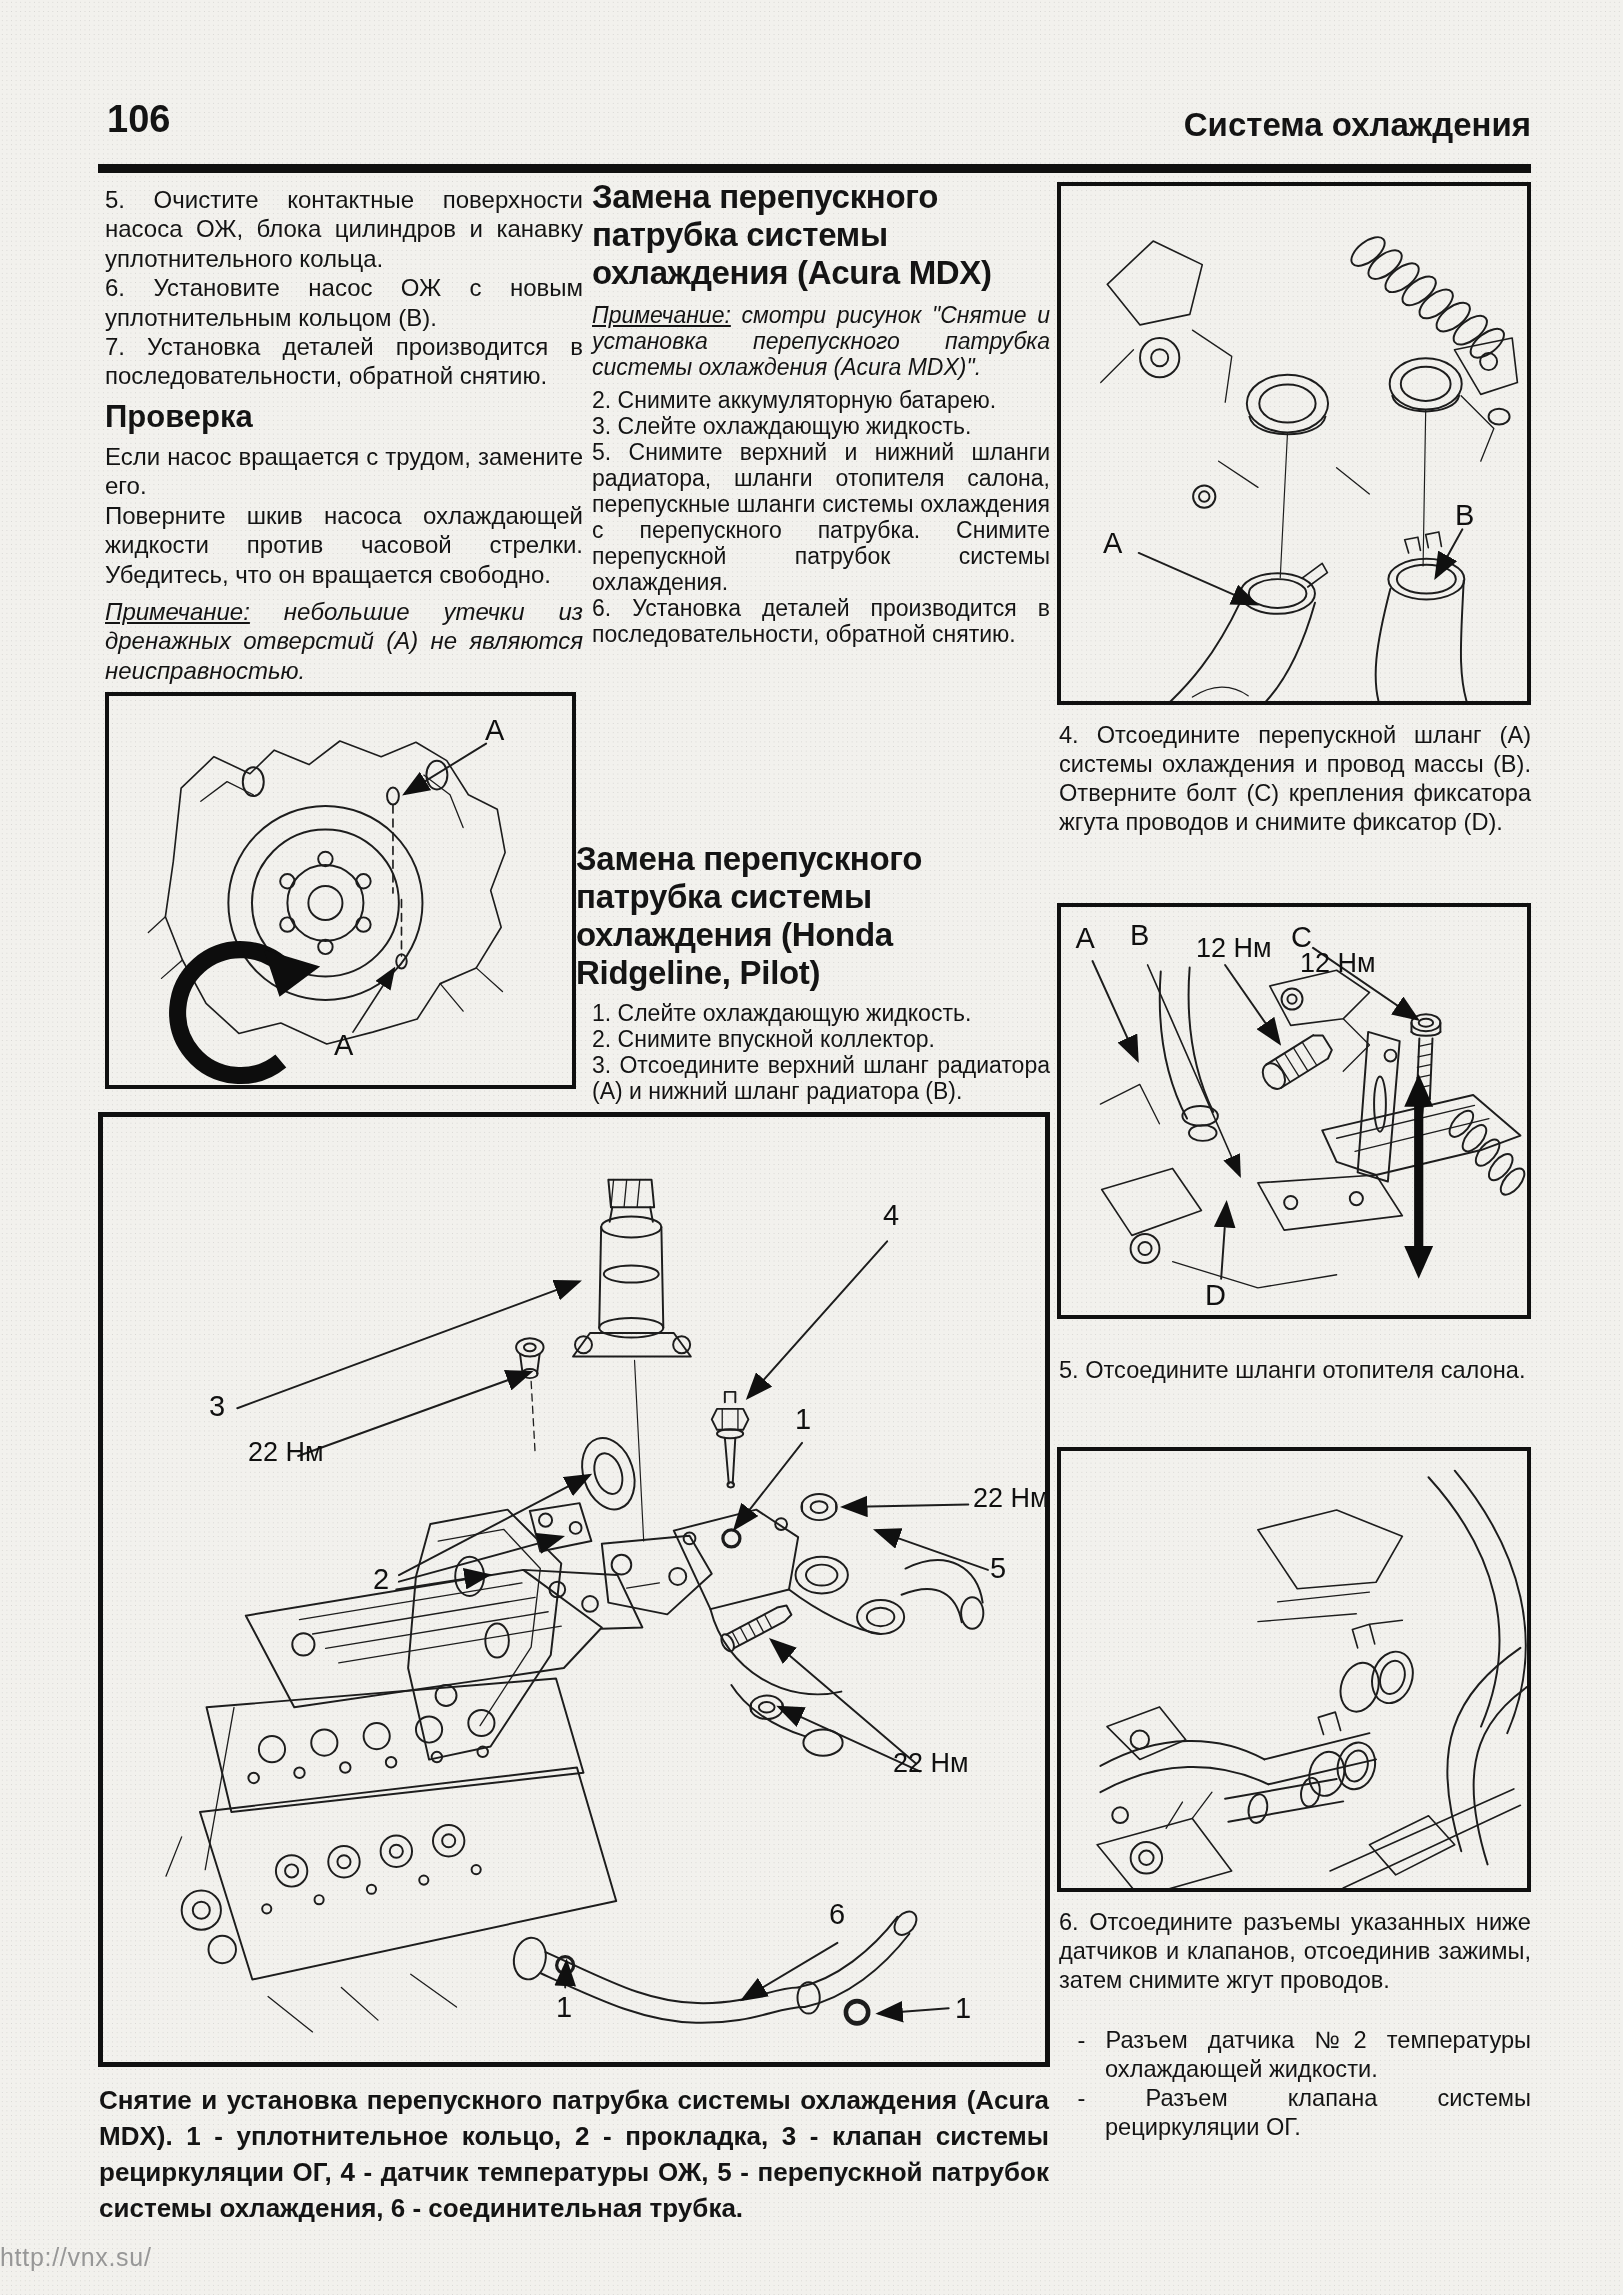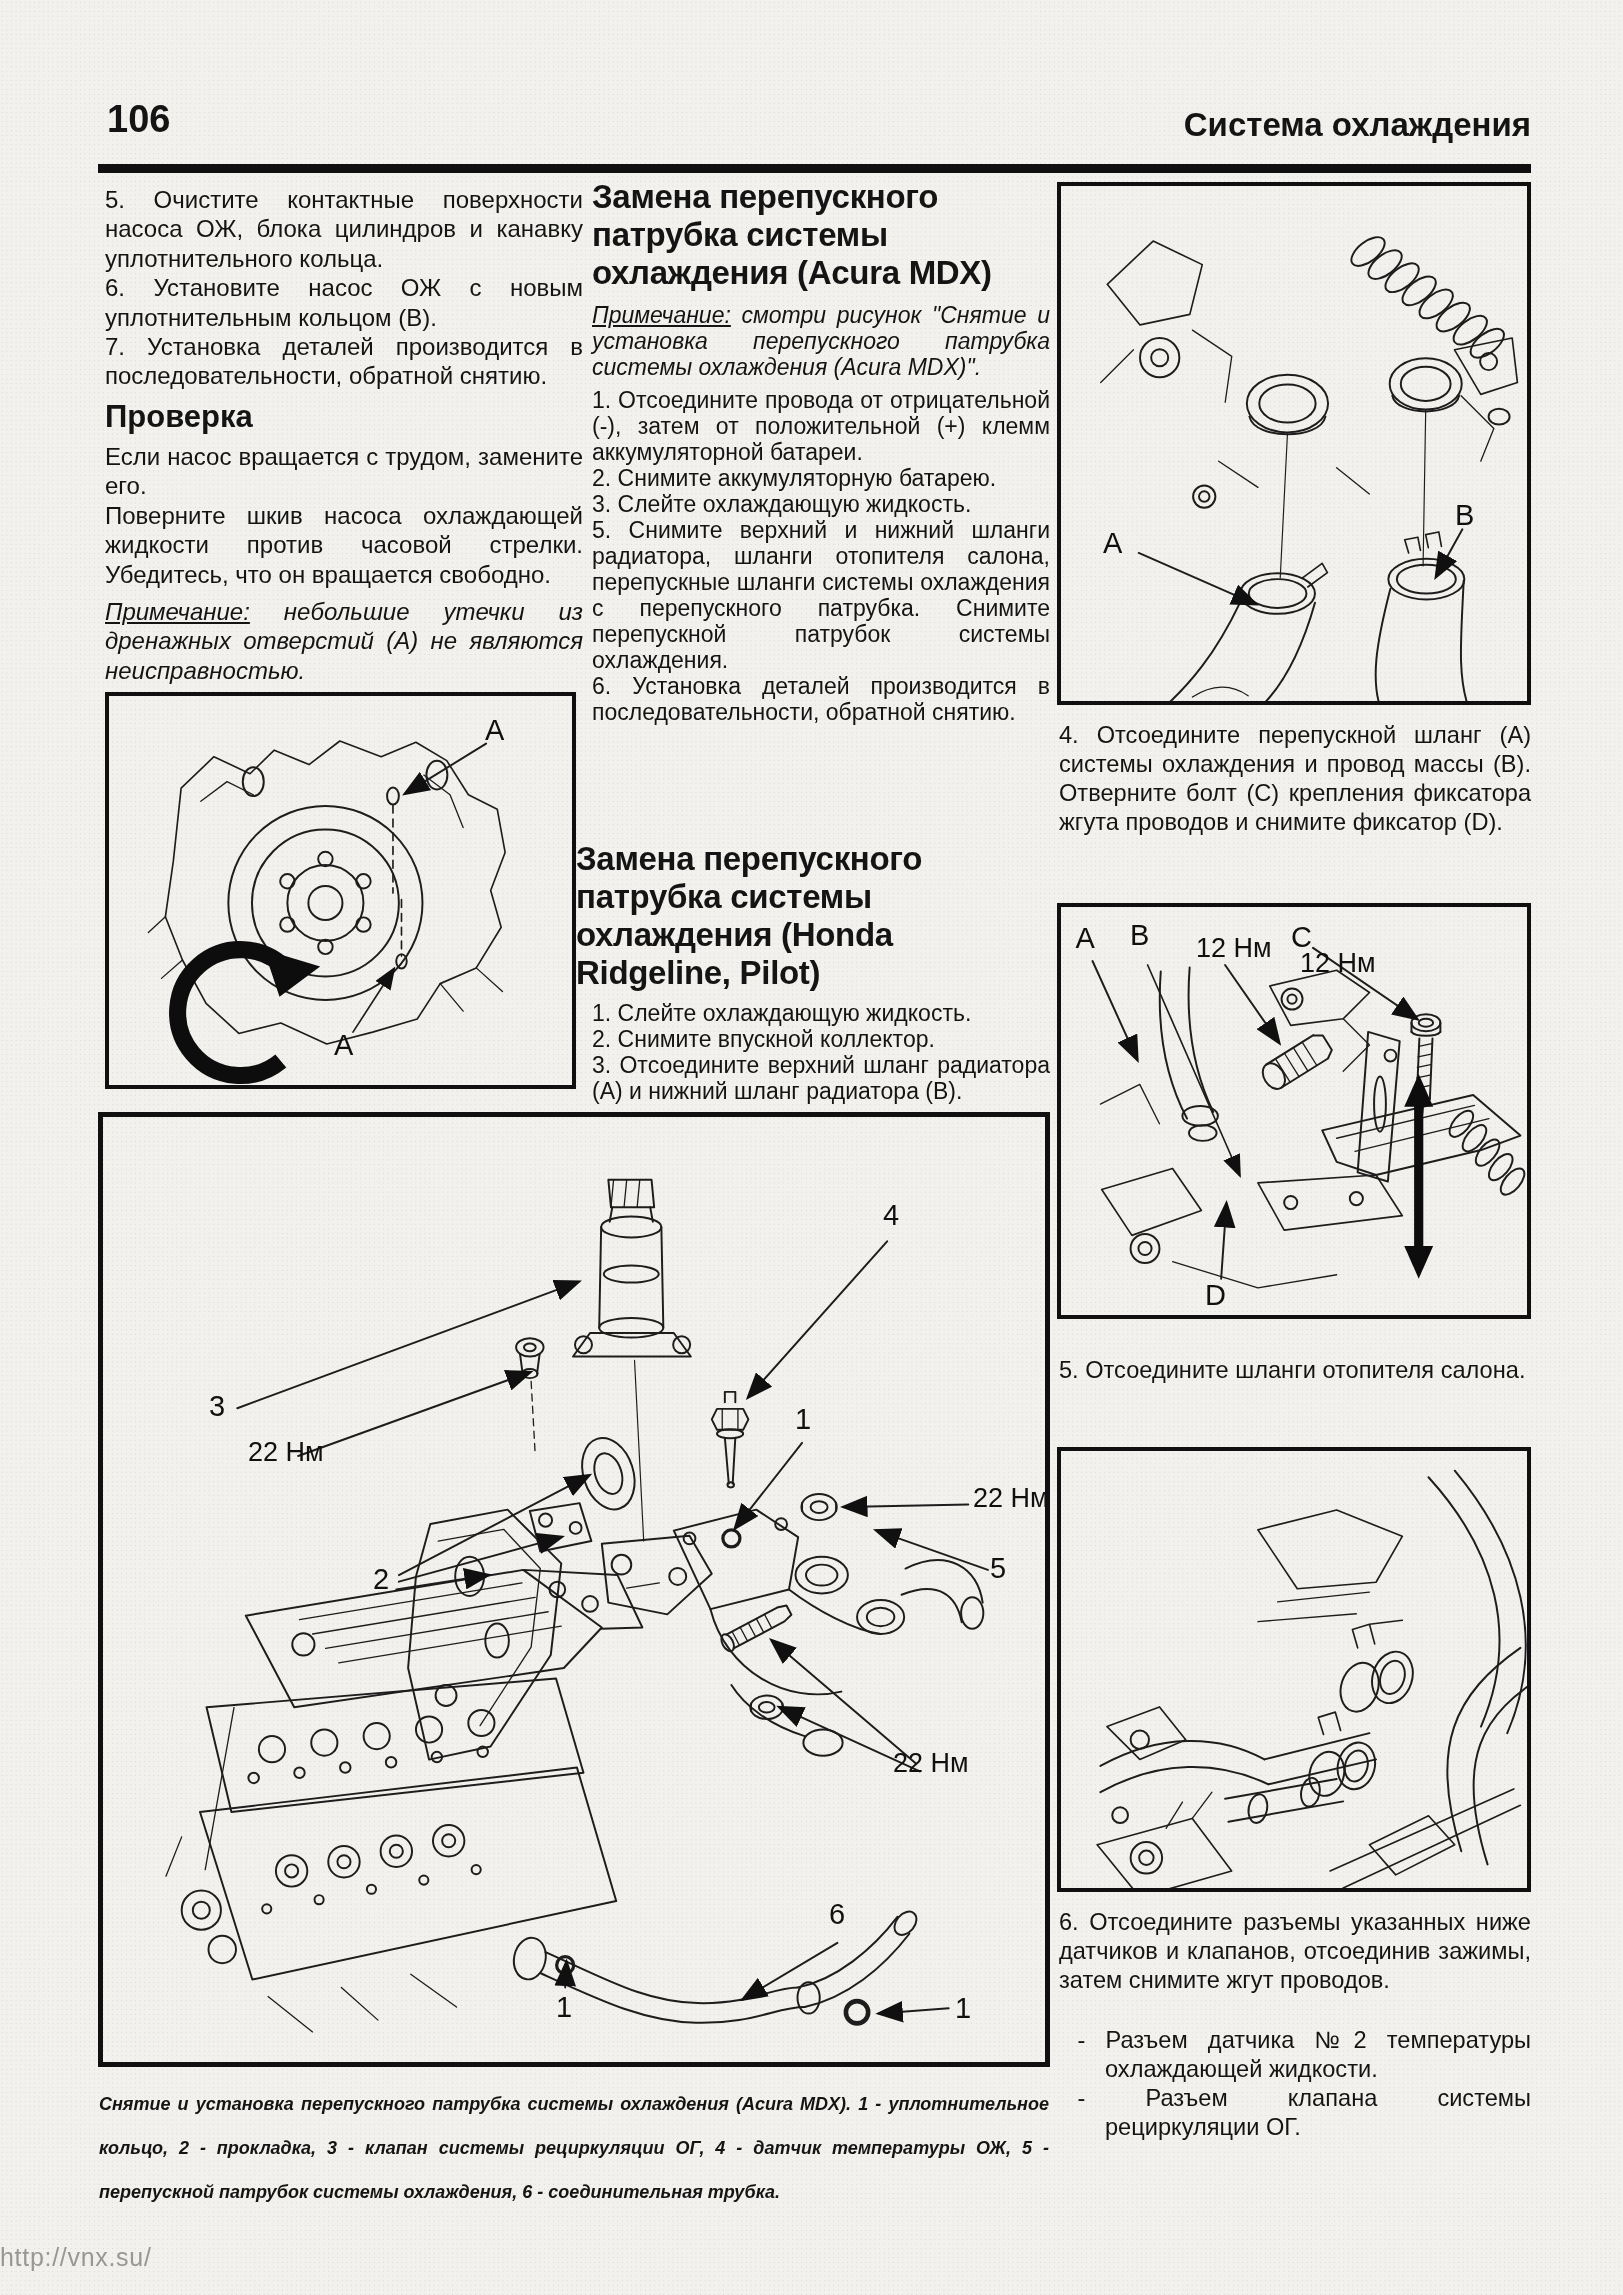--- a/index.html
+++ b/index.html
@@ -21,21 +21,21 @@
   .nlabel{text-decoration:underline;}
   .h2{font-size:31px;font-weight:700;}
   .title{font-size:33px;line-height:38px;font-weight:700;letter-spacing:-0.3px;}
   .pagenum{font-size:38px;font-weight:700;}
   .htitle{font-size:33px;font-weight:700;text-align:right;}
   .rule{background:#101010;}
   .fig{position:absolute;border:4.6px solid #101010;box-sizing:border-box;background:transparent;}
   .fig svg{display:block;width:100%;height:100%;}
   .lbl{position:absolute;font-size:29px;line-height:1;color:#101010;white-space:nowrap;}
   .torq{font-size:27px;font-weight:400;}
-  .caption{font-size:18px;line-height:44px;font-weight:700;text-align:justify;font-style:italic;}
+  .caption{font-size:26px;line-height:36px;font-weight:700;text-align:justify;}
   .bullet{padding-left:46px;text-indent:-27.5px;}
   .watermark{font-size:25px;color:#979797;text-align:left;letter-spacing:0.7px;}
   svg *{vector-effect:none;}
 </style>
 </head>
 <body>
 
 <div class="abs pagenum" style="left:107px;top:98px;">106</div>
 <div class="abs htitle" style="left:98px;top:106px;width:1433px;">Система охлаждения</div>
 <div class="abs rule" style="left:98px;top:164px;width:1433px;height:9.2px;"></div>
@@ -94,21 +94,20 @@
   <div class="lbl" style="left:225px;top:335px;">A</div>
 </div>
 
 <div class="abs title" style="left:592px;top:178px;width:458px;">Замена перепускного патрубка системы охлаждения (Acura MDX)</div>
 
 <p class="abs mid-txt note" style="left:592px;top:302px;width:458px;">
   <span class="nlabel">Примечание:</span><span> смотри рисунок "Снятие и установка перепускного патрубка системы охлаждения (Acura MDX)".</span>
 </p>
 
 <div class="abs" style="left:592px;top:387px;width:458px;">
-  <p class="mid-txt">1. Отсоедините провода от отрицательной (-), затем от положительной (+) клемм аккумуляторной батареи.</p>
   <p class="mid-txt">2. Снимите аккумуляторную батарею.</p>
   <p class="mid-txt">3. Слейте охлаждающую жидкость.</p>
   <p class="mid-txt">5. Снимите верхний и нижний шланги радиатора, шланги отопителя салона, перепускные шланги системы охлаждения с перепускного патрубка. Снимите перепускной патрубок системы охлаждения.</p>
   <p class="mid-txt">6. Установка деталей производится в последовательности, обратной снятию.</p>
 </div>
 
 <div class="abs title" style="left:576px;top:840px;width:458px;">Замена перепускного патрубка системы охлаждения (Honda Ridgeline, Pilot)</div>
 
 <div class="abs" style="left:592px;top:1000px;width:458px;">
   <p class="mid-txt">1. Слейте охлаждающую жидкость.</p>

